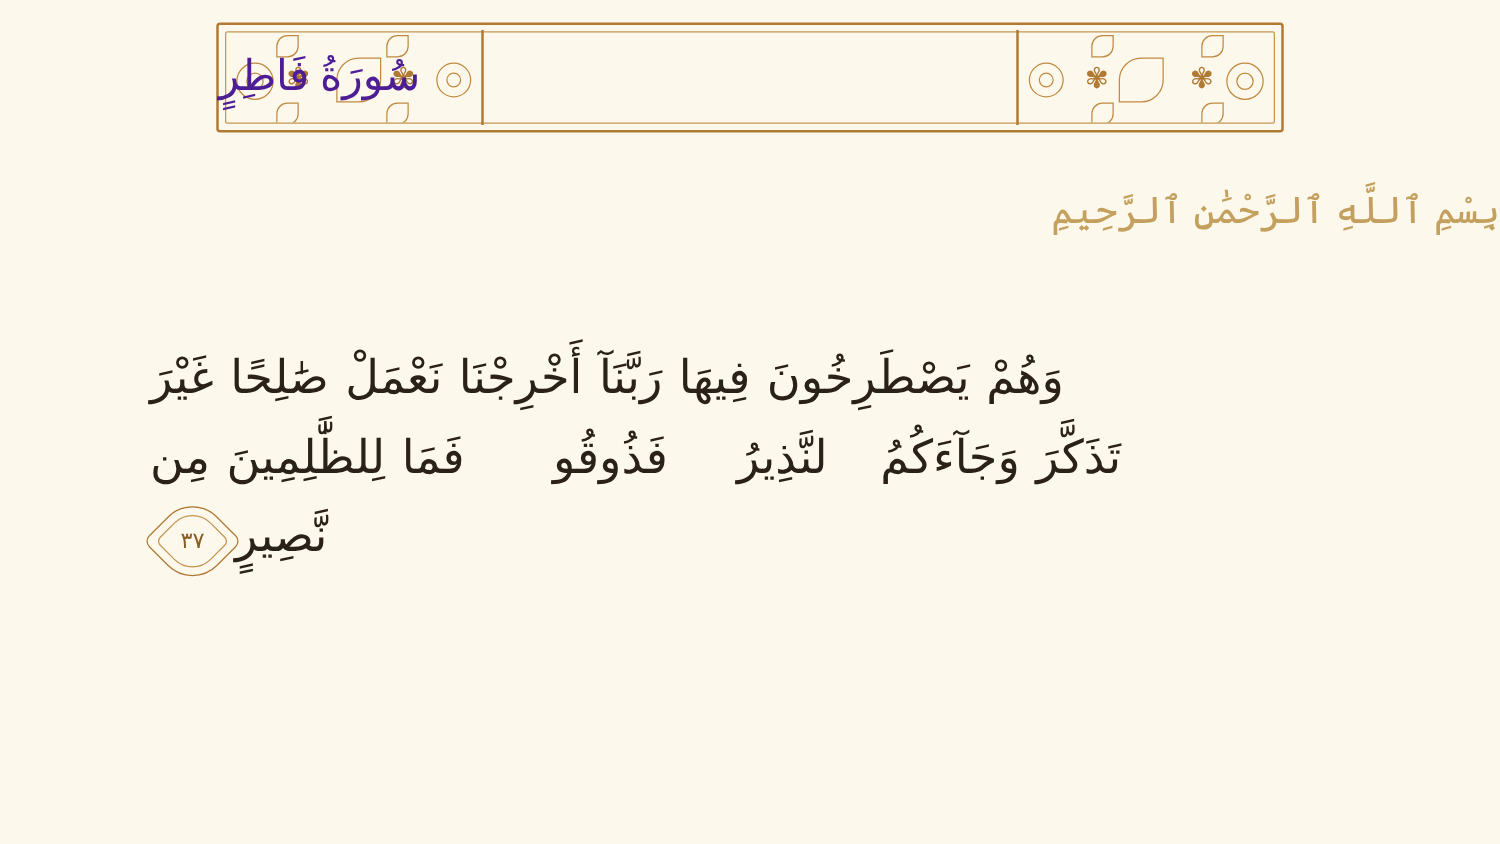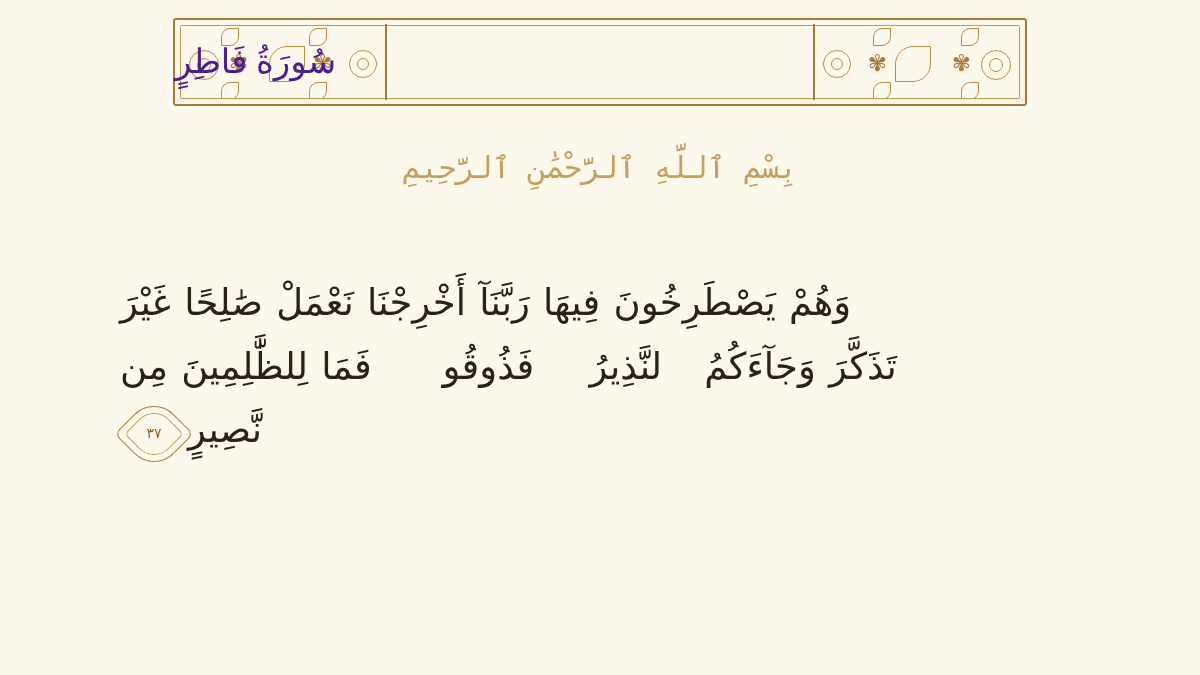--- a/index.html
+++ b/index.html
@@ -95,23 +95,22 @@
     direction: rtl;
     letter-spacing: 1px;
   }
 
   
   .basmala {
     position: absolute;
     left: 0;
     right: 0;
     top: 150px;
-    text-align: center;
     color: #c4a05e;
-    font-family: Liberation Mono, monospace;
+    font-family: Liberation Sans, sans-serif;
     font-size: 30px;
     direction: rtl;
     letter-spacing: 0.5px;
   }
 
   
   .ayah-block {
     position: absolute;
     left: 120px;
     right: 120px;
@@ -152,21 +151,21 @@
     border-radius: 50% 12% 50% 12%;
     transform: rotate(45deg);
     box-sizing: border-box;
   }
   .medallion-num {
     position: absolute;
     inset: 0;
     display: flex;
     align-items: center;
     justify-content: center;
-    font-size: 14px;
+    font-size: 18px;
     color: #8a5d22;
     font-family: "Liberation Serif", "DejaVu Serif", serif;
   }
 </style>
 </head>
 <body>
 
 <div class="page">
 
   <div class="surah-banner">

